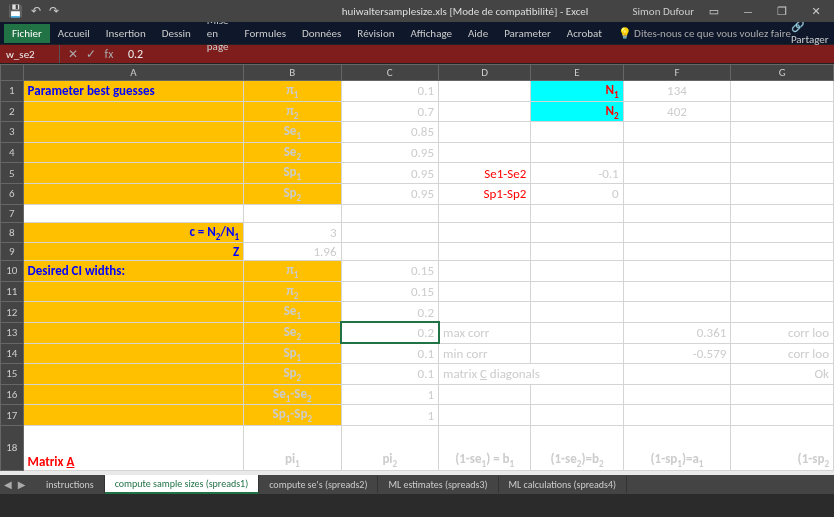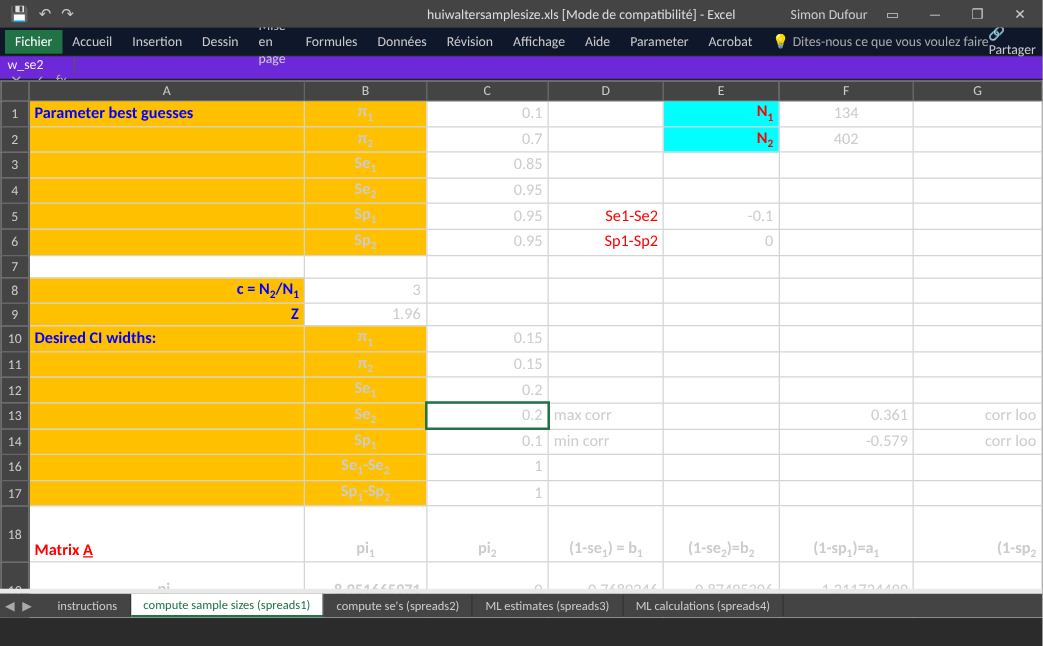--- a/index.html
+++ b/index.html
@@ -7,21 +7,21 @@
   .titlebar { height: 22px; background: #444; display: flex; align-items: center; position: relative; }
   .tb-left { display: flex; gap: 8px; padding-left: 8px; }
   .tb-center { position: absolute; left: 50%; transform: translateX(-50%); font-size: 11px; color: #ddd; margin-left: 48px; }
   .tb-right { position: absolute; right: 4px; display: flex; align-items: center; gap: 6px; font-size: 11px; }
   .win-btn { width: 28px; text-align: center; }
   .ribbon-tabs { height: 22px; background: #0f172a; display: flex; align-items: center; gap: 0; padding-left: 4px; font-size: 11px; }
   .ribbon-tabs .tab { padding: 3px 8px; cursor: default; }
   .ribbon-tabs .tab.file { background: #217346; color: #fff; }
   .ribbon-tabs .tell { flex: 0 0 auto; margin-left: 8px; color: #aaa; }
   .ribbon-tabs .share { margin-left: auto; margin-right: 10px; color: #ccc; }
-  .formula-row { height: 20px; background: #6d28d9; display: flex; align-items: flex-start; border-top: 1px solid #222; border-bottom: 1px solid #222; flex-direction: column; }
+  .formula-row { height: 20px; background: #7f1d1d; display: flex; align-items: center; border-top: 1px solid #222; border-bottom: 1px solid #222; }
   .name-box { width: 60px; padding: 0 6px; font-size: 11px; color: #eee; border-right: 1px solid #555; height: 100%; display: flex; align-items: center; }
   .fx-controls { display: flex; gap: 4px; padding: 0 6px; color: #aaa; }
   .fx-controls span { width: 14px; text-align: center; }
   .formula-bar { flex: 1; padding: 0 6px; color: #eee; }
   .grid-wrap { background: #fff; height: 430px; overflow: hidden; position: relative; }
   table.grid { border-collapse: collapse; table-layout: fixed; width: 834px; }
   table.grid th, table.grid td { border: 1px solid #d4d4d4; font-size: 13px; height: 18px; padding: 1px 4px; vertical-align: middle; }
   table.grid thead th { background: #444; color: #ccc; font-weight: normal; text-align: center; font-size: 11px; height: 16px; border-color: #666; }
   table.grid .rowhdr { background: #444; color: #ccc; text-align: center; width: 22px; font-size: 11px; border-color: #666; }
   .col-A { width: 215px; }
@@ -254,20 +254,29 @@
     <tr class="dashed-box">
       <td class="rowhdr" style="border:1px solid #666">14</td>
       <td class="orange-bg" style="border:1px solid #d4d4d4"></td>
       <td class="orange-bg center bold" style="border:1px solid #d4d4d4">Sp<sub>1</sub></td>
       <td class="right" style="border:1px solid #d4d4d4">0.1</td>
       <td>min corr</td>
       <td></td>
       <td class="right">-0.579</td>
       <td class="right">corr loo</td>
     </tr>
+    <tr class="dashed-box">
+      <td class="rowhdr" style="border:1px solid #666">15</td>
+      <td class="orange-bg" style="border:1px solid #d4d4d4"></td>
+      <td class="orange-bg center bold" style="border:1px solid #d4d4d4">Sp<sub>2</sub></td>
+      <td class="right" style="border:1px solid #d4d4d4">0.1</td>
+      <td colspan="2">matrix <span class="underline">C</span> diagonals</td>
+      <td></td>
+      <td class="right">Ok</td>
+    </tr>
     <tr>
       <td class="rowhdr">16</td>
       <td class="orange-bg"></td>
       <td class="orange-bg center bold">Se<sub>1</sub>-Se<sub>2</sub></td>
       <td class="right">1</td>
       <td></td>
           <td></td>
           <td></td>
           <td></td>
     </tr>

